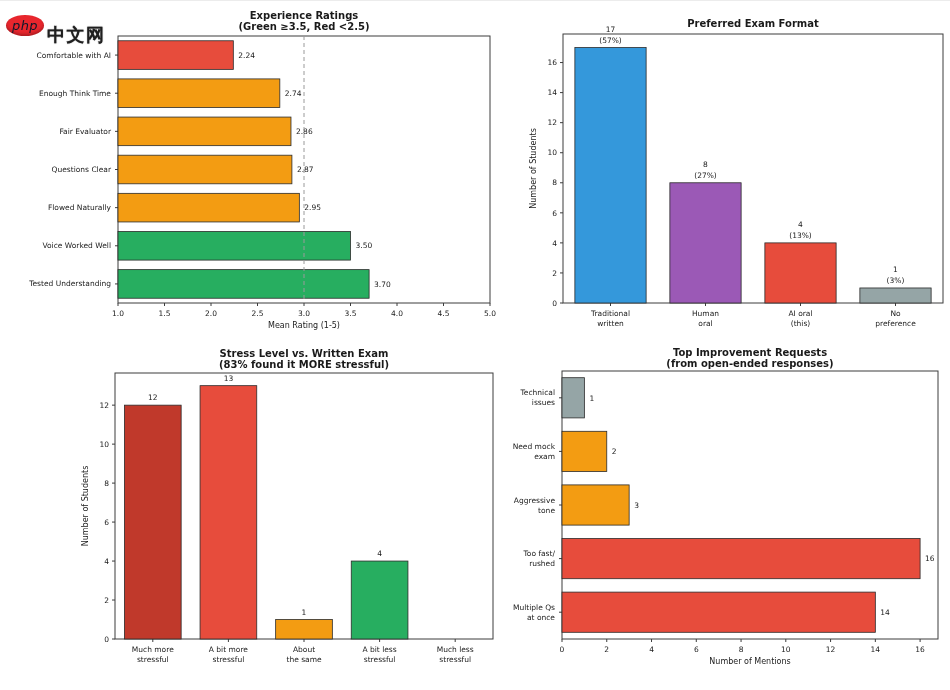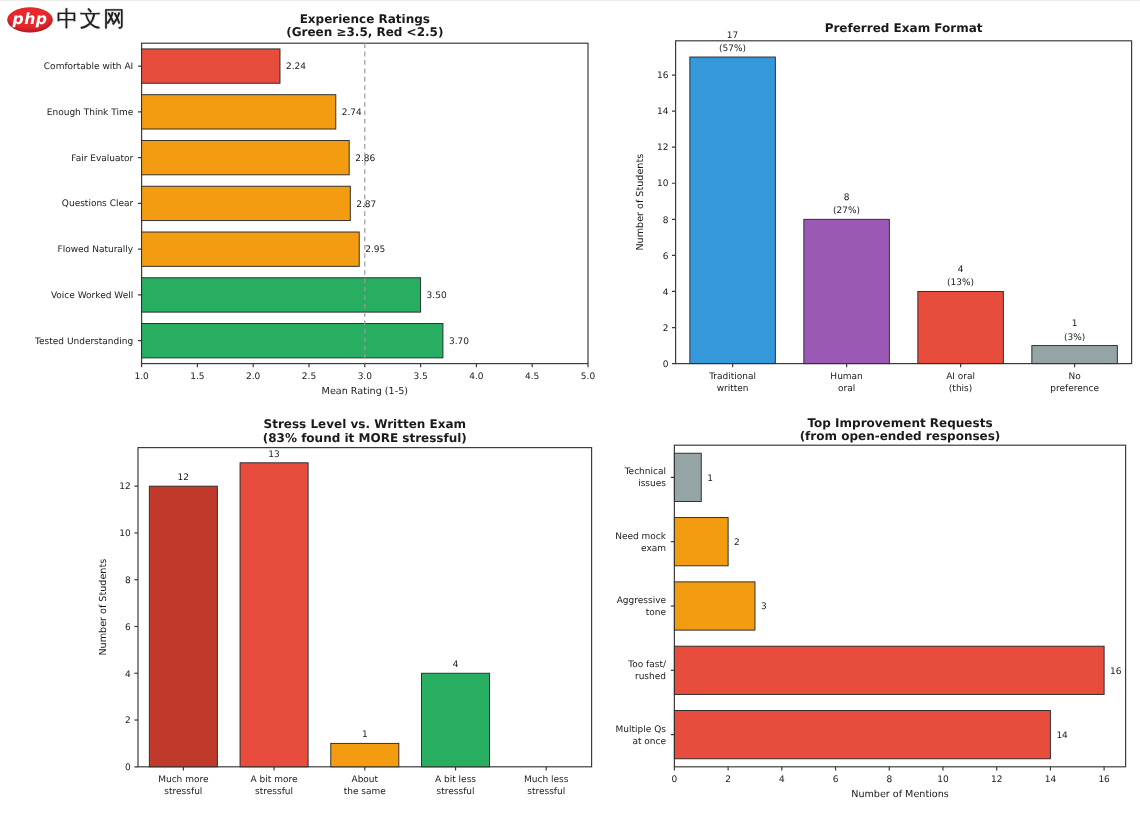--- a/index.html
+++ b/index.html
@@ -1,23 +1,23 @@
 <!DOCTYPE html>
 <html><head>
 <meta charset="utf-8">
 <style>
   html,body{margin:0;padding:0;background:#fff;}
   .page{position:relative;width:950px;height:690px;background:#fff;overflow:hidden;
         font-family:"DejaVu Sans","Liberation Sans",sans-serif;border-top:1px solid #ececec;}
   .logo{position:absolute;left:6px;top:3px;display:flex;align-items:center;gap:3px;z-index:5;cursor:pointer;}
   .logo-badge{display:inline-block;width:38px;height:21px;border-radius:50%;
-              color:#ffffff;font-style:italic;font-weight:bold;font-size:13px;line-height:21px;
+              color:#0f172a;font-style:italic;font-weight:normal;font-size:13px;line-height:21px;
               text-align:center;letter-spacing:0.5px;box-shadow:inset 0 -2px 3px rgba(0,0,0,0.25);}
-  .logo-text{font-size:18px;font-weight:normal;color:#1f1f1f;letter-spacing:1.5px;
-             text-shadow:0 0 1px #555;}
+  .logo-text{font-size:18px;font-weight:bold;color:#1f1f1f;letter-spacing:1.5px;
+             text-shadow:0 0 1px #555;margin-top:19px;}
   .chart{position:absolute;}
   svg text{font-family:"DejaVu Sans","Liberation Sans",sans-serif;}
 </style>
 </head>
 <body>
 
 <div class="page">
   <div class="logo">
     <span class="logo-badge" title="php" style="background: rgb(232, 38, 45);">php</span>
     <span class="logo-text">中文网</span>

